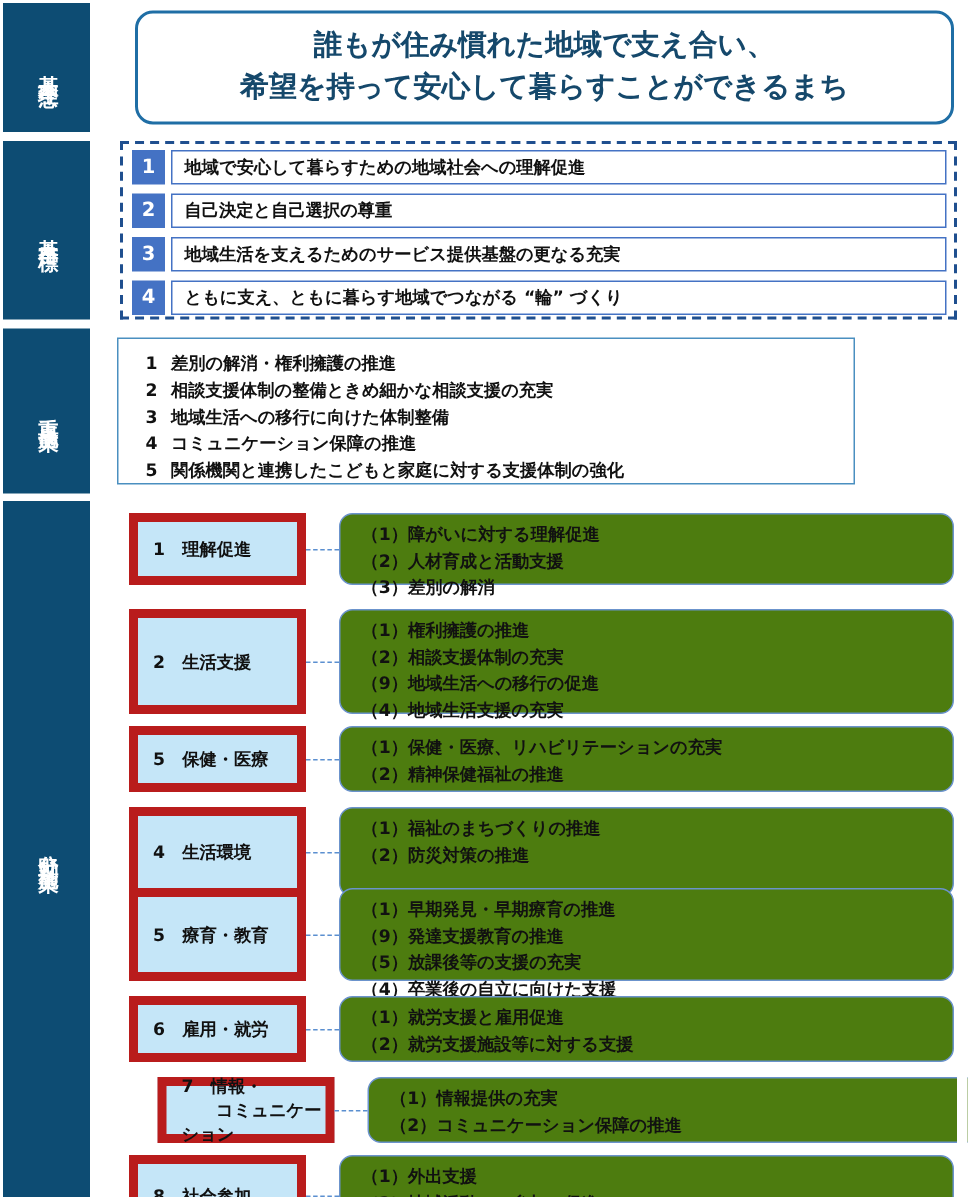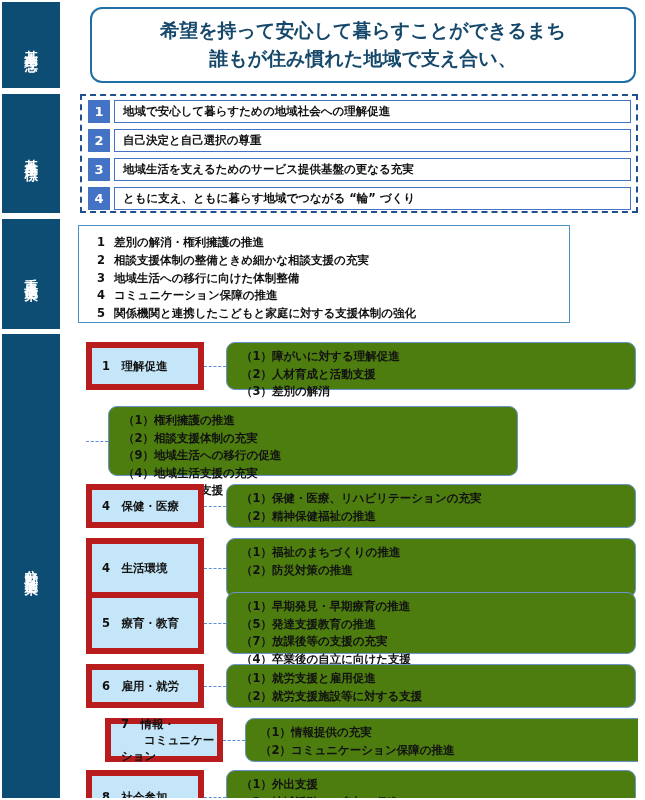--- a/index.html
+++ b/index.html
@@ -211,22 +211,22 @@
 <body>
 
 <div id="page">
 
   <div class="section" id="sec-philosophy">
     <div class="sidebar">
       <span class="sidebar-label">基本理念</span>
     </div>
     <div class="philosophy-box">
       <div class="philosophy-text">
+        <div>誰もが住み慣れた地域で支え合い、</div>
         <div>希望を持って安心して暮らすことができるまち</div>
-        <div>誰もが住み慣れた地域で支え合い、</div>
       </div>
     </div>
   </div>
 
   <div class="section" id="sec-goals">
     <div class="sidebar">
       <span class="sidebar-label">基本目標</span>
     </div>
     <div class="goals-dashed"></div>
     <div id="goals-rows">
@@ -276,33 +276,38 @@
             </div>
           </div>
           <div class="connector"></div>
           <div class="field-detail">
             <div class="detail-item">（1）障がいに対する理解促進</div>
             <div class="detail-item">（2）人材育成と活動支援</div>
             <div class="detail-item">（3）差別の解消</div>
           </div>
         </div>
         <div class="field-row" style="top: 72px; height: 70px;">
+          <div class="field-cat">
+            <div class="field-cat-inner">
+              <div>2　生活支援</div>
+            </div>
+          </div>
           <div class="connector"></div>
           <div class="field-detail">
             <div class="detail-item">（1）権利擁護の推進</div>
             <div class="detail-item">（2）相談支援体制の充実</div>
             <div class="detail-item">（9）地域生活への移行の促進</div>
             <div class="detail-item">（4）地域生活支援の充実</div>
             <div class="detail-item">（5）経済的な支援</div>
           </div>
         </div>
         <div class="field-row" style="top: 150px; height: 44px;">
           <div class="field-cat">
             <div class="field-cat-inner">
-              <div>4　保健・医療</div>
+              <div>5　保健・医療</div>
             </div>
           </div>
           <div class="connector"></div>
           <div class="field-detail">
             <div class="detail-item">（1）保健・医療、リハビリテーションの充実</div>
             <div class="detail-item">（2）精神保健福祉の推進</div>
           </div>
         </div>
         <div class="field-row" style="top: 204px; height: 60px;">
           <div class="field-cat">
@@ -318,22 +323,22 @@
         </div>
         <div class="field-row" style="top: 258px; height: 62px;">
           <div class="field-cat">
             <div class="field-cat-inner">
               <div>5　療育・教育</div>
             </div>
           </div>
           <div class="connector"></div>
           <div class="field-detail">
             <div class="detail-item">（1）早期発見・早期療育の推進</div>
-            <div class="detail-item">（5）発達支援教育の推進</div>
-            <div class="detail-item">（7）放課後等の支援の充実</div>
+            <div class="detail-item">（9）発達支援教育の推進</div>
+            <div class="detail-item">（5）放課後等の支援の充実</div>
             <div class="detail-item">（4）卒業後の自立に向けた支援</div>
           </div>
         </div>
         <div class="field-row" style="top: 330px; height: 44px;">
           <div class="field-cat">
             <div class="field-cat-inner">
               <div>6　雇用・就労</div>
             </div>
           </div>
           <div class="connector"></div>

